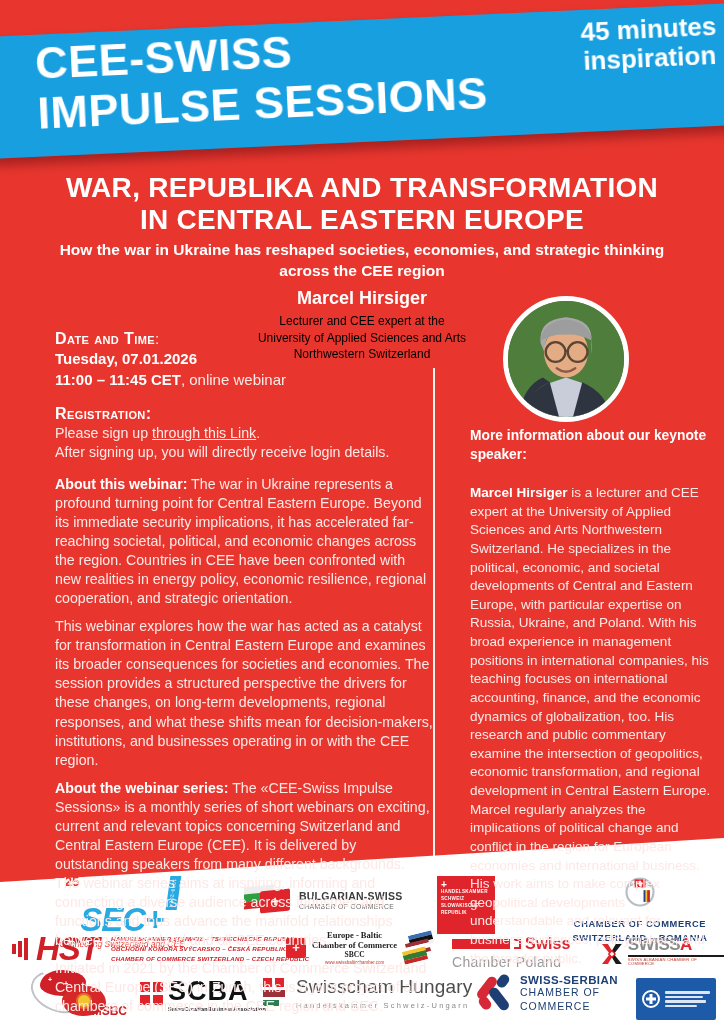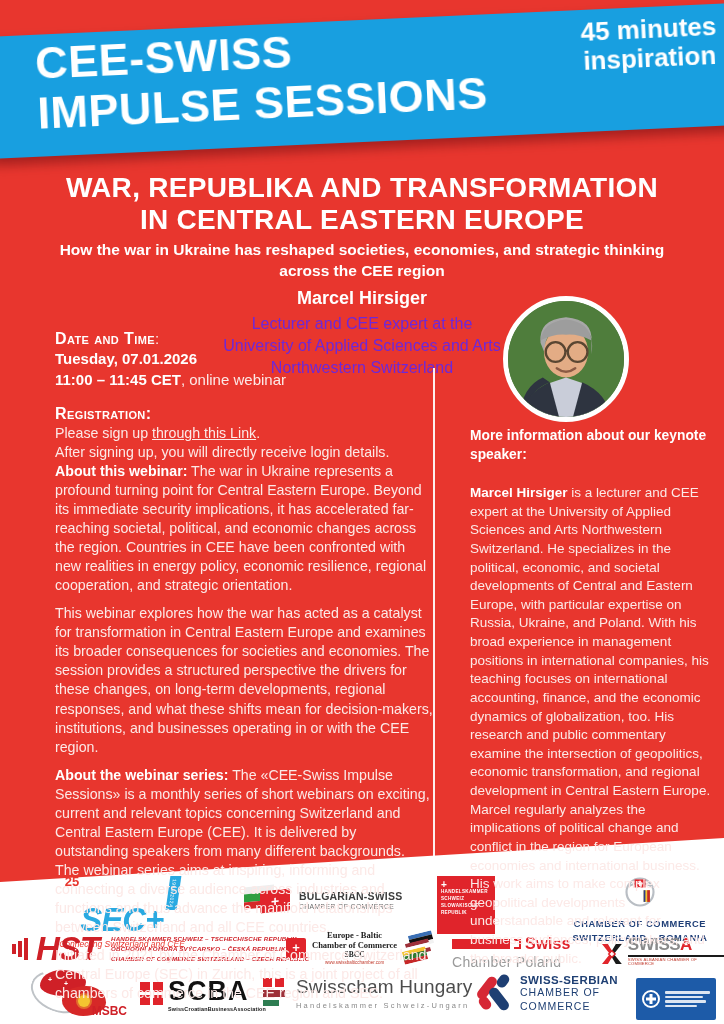--- a/index.html
+++ b/index.html
@@ -19,34 +19,34 @@
   .band-title { color:#fff; font-weight:bold; font-size:45px; line-height:1.12; letter-spacing:.5px; white-space:nowrap; }
   .band-badge { color:#fff; font-weight:bold; font-size:26px; line-height:1.1; text-align:center; margin-top:4px; padding-right:4px; white-space:nowrap; }
 
   
   .headline { position:absolute; top:172px; left:0; width:724px; text-align:center; color:#fff;
               font-weight:bold; font-size:28px; line-height:1.15; z-index:2; letter-spacing:.3px; }
   .subtitle { position:absolute; top:240px; left:50%; transform:translateX(-50%); width:630px; text-align:center;
               color:#fff; font-weight:bold; font-size:15.5px; line-height:1.35; z-index:2; }
   .speaker { position:absolute; top:288px; left:50%; transform:translateX(-50%); width:640px; text-align:center; color:#fff; z-index:2; }
   .speaker-name { font-weight:bold; font-size:18px; margin-bottom:4px; }
-  .speaker-role { font-size:16px; line-height:1.38; color:#6d28d9; }
+  .speaker-role { font-size:12px; line-height:1.38; color:#000000; }
 
   
   .portrait { position:absolute; left:503px; top:296px; width:126px; height:126px; border-radius:50%;
               border:5px solid #fff; overflow:hidden; background:#4f7d3c; z-index:2; }
   .portrait svg { display:block; width:100%; height:100%; }
 
   
   .col-left { position:absolute; left:55px; top:328px; width:378px; color:#fce9e7; font-size:14.2px; line-height:1.34; z-index:2; }
   .col-left p { margin-bottom:9px; }
   .label-caps { font-variant:small-caps; font-weight:bold; color:#fff; font-size:16px; letter-spacing:.4px; }
   .bold-white { font-weight:bold; color:#fff; }
   .detail-line { font-size:15px; }
-  .reg-block { margin-top:13px; }
+  .reg-block { margin-top:13px; margin-bottom:13px; }
   .link { text-decoration:underline; cursor:pointer; }
   .lead { font-weight:bold; color:#fff; }
 
   .divider { position:absolute; left:433px; top:368px; width:2px; height:488px; background:rgba(255,255,255,.92); z-index:2; }
 
   .col-right { position:absolute; left:470px; top:426px; width:243px; color:#fce9e7; font-size:13.5px; line-height:1.38; z-index:2; }
   .col-right .heading { font-weight:bold; color:#fff; font-size:13.8px; margin-bottom:20px; }
 
   
   .footer { position:absolute; left:0; top:860px; width:724px; height:164px; z-index:1; }

